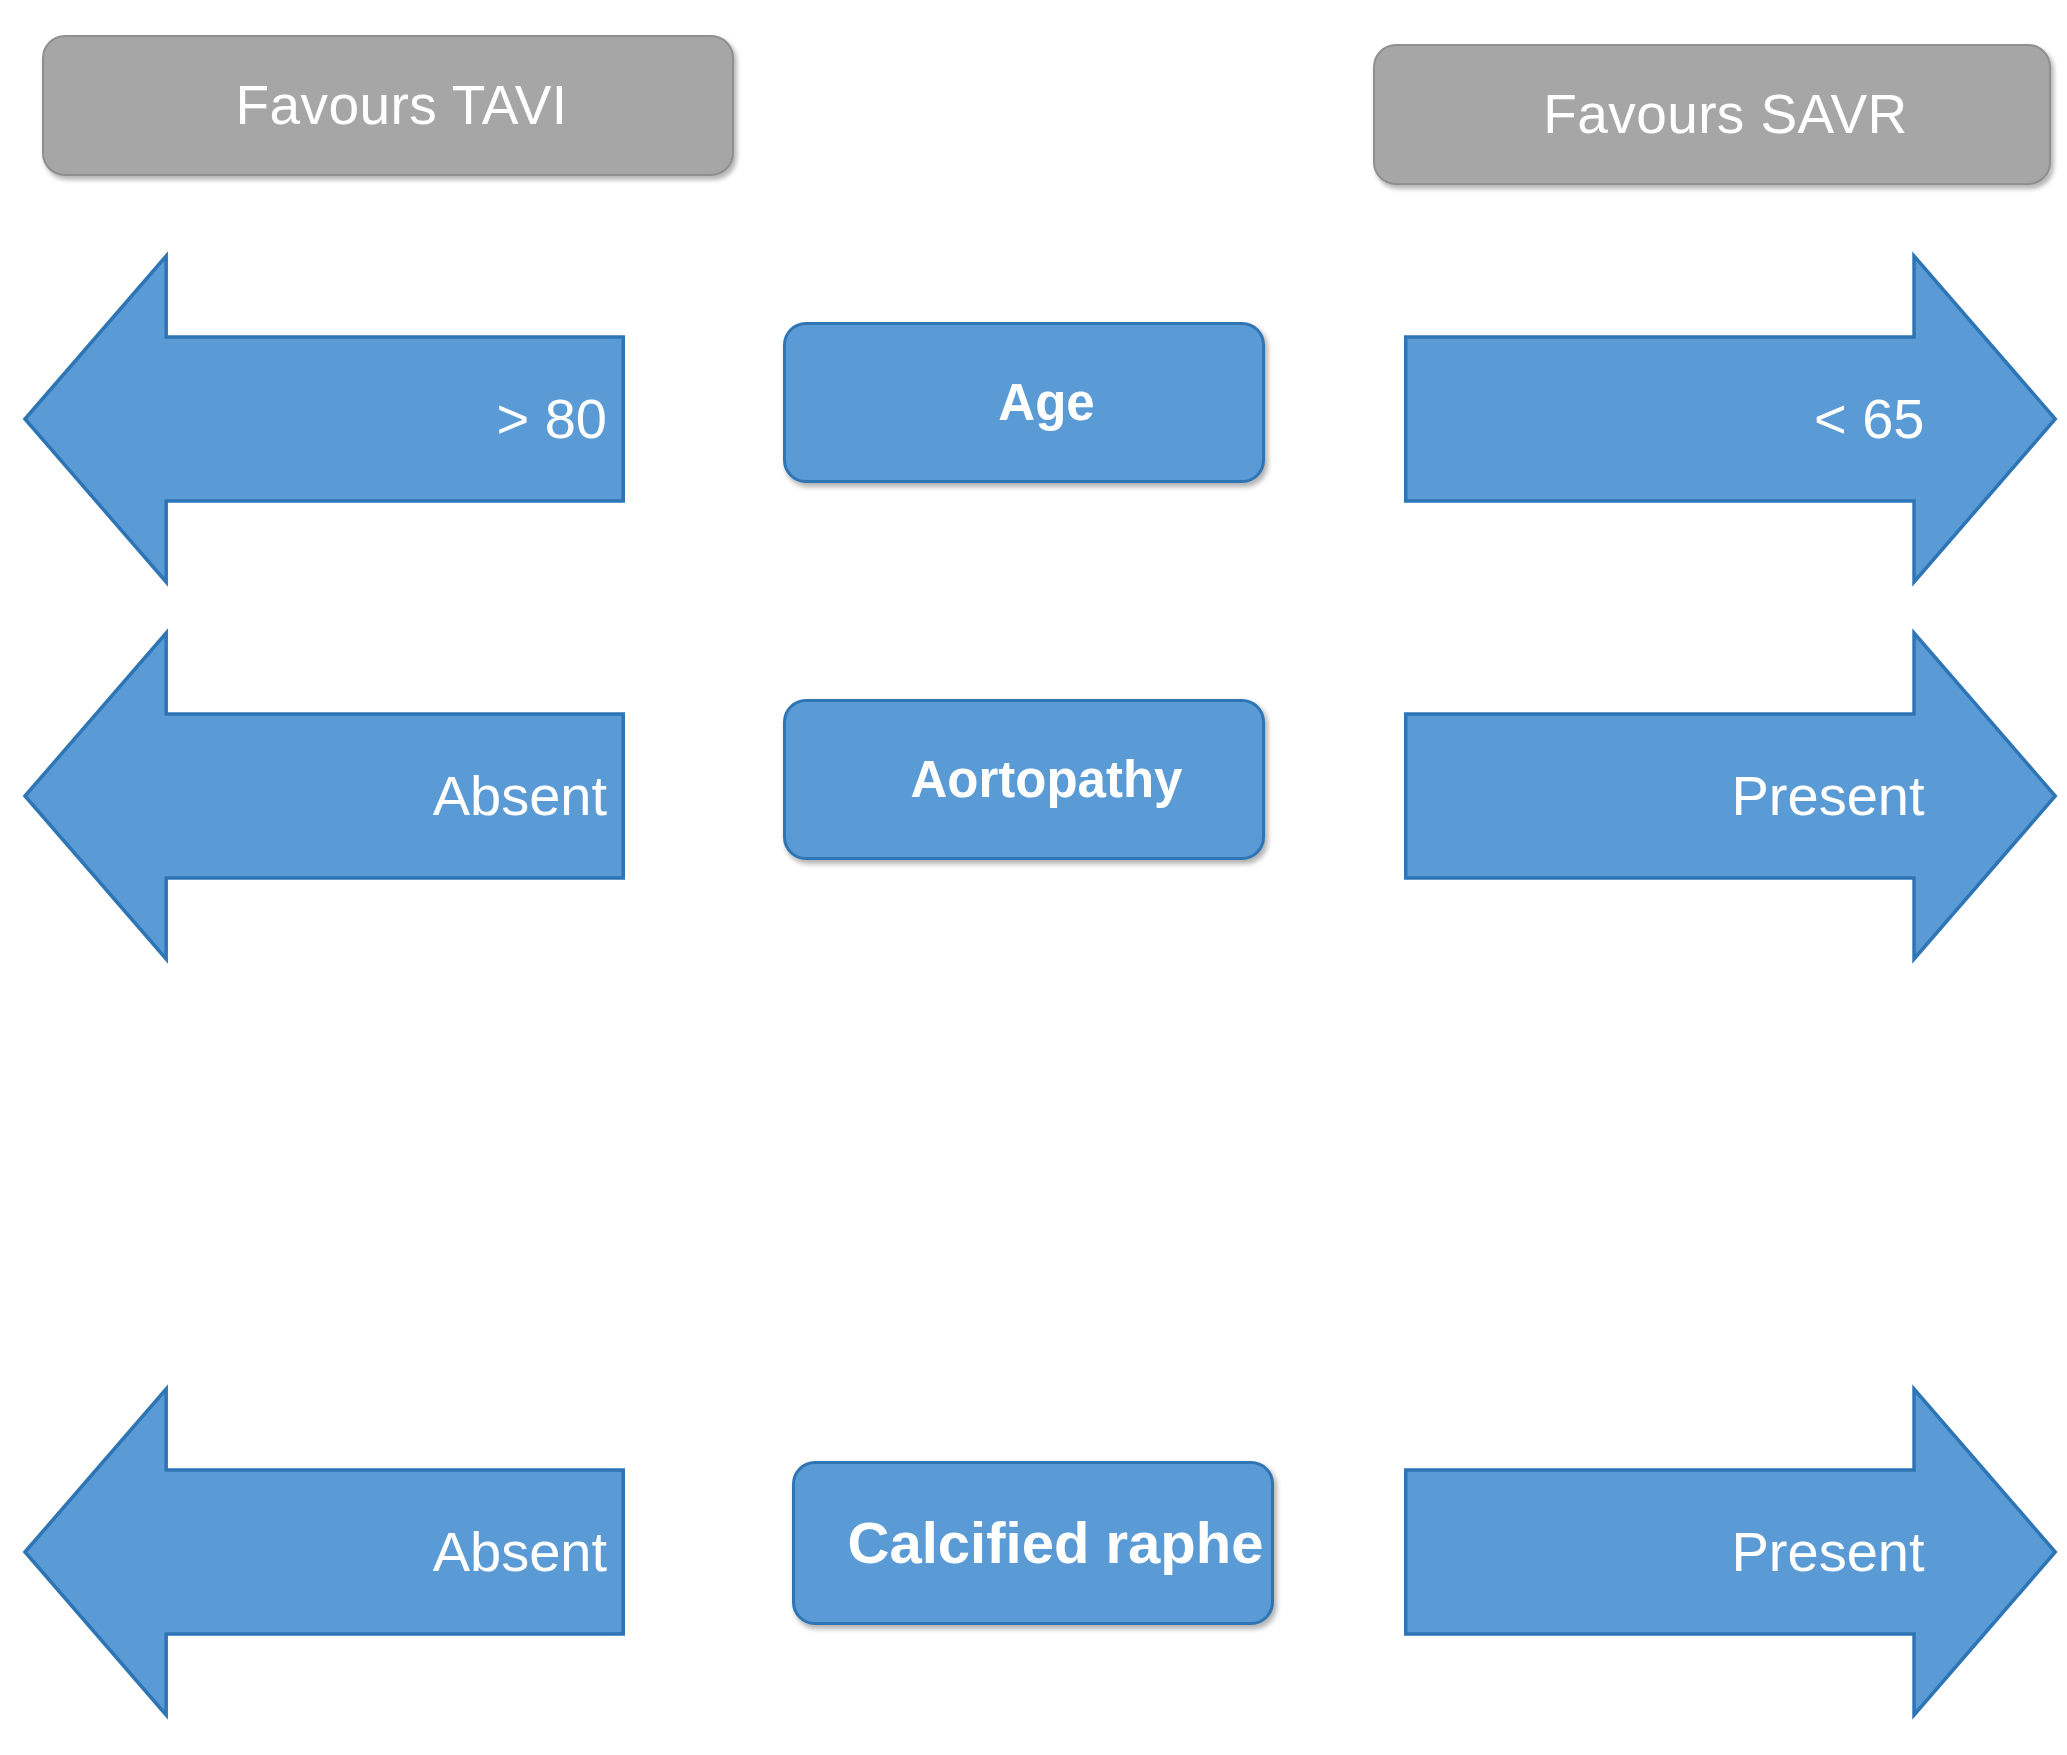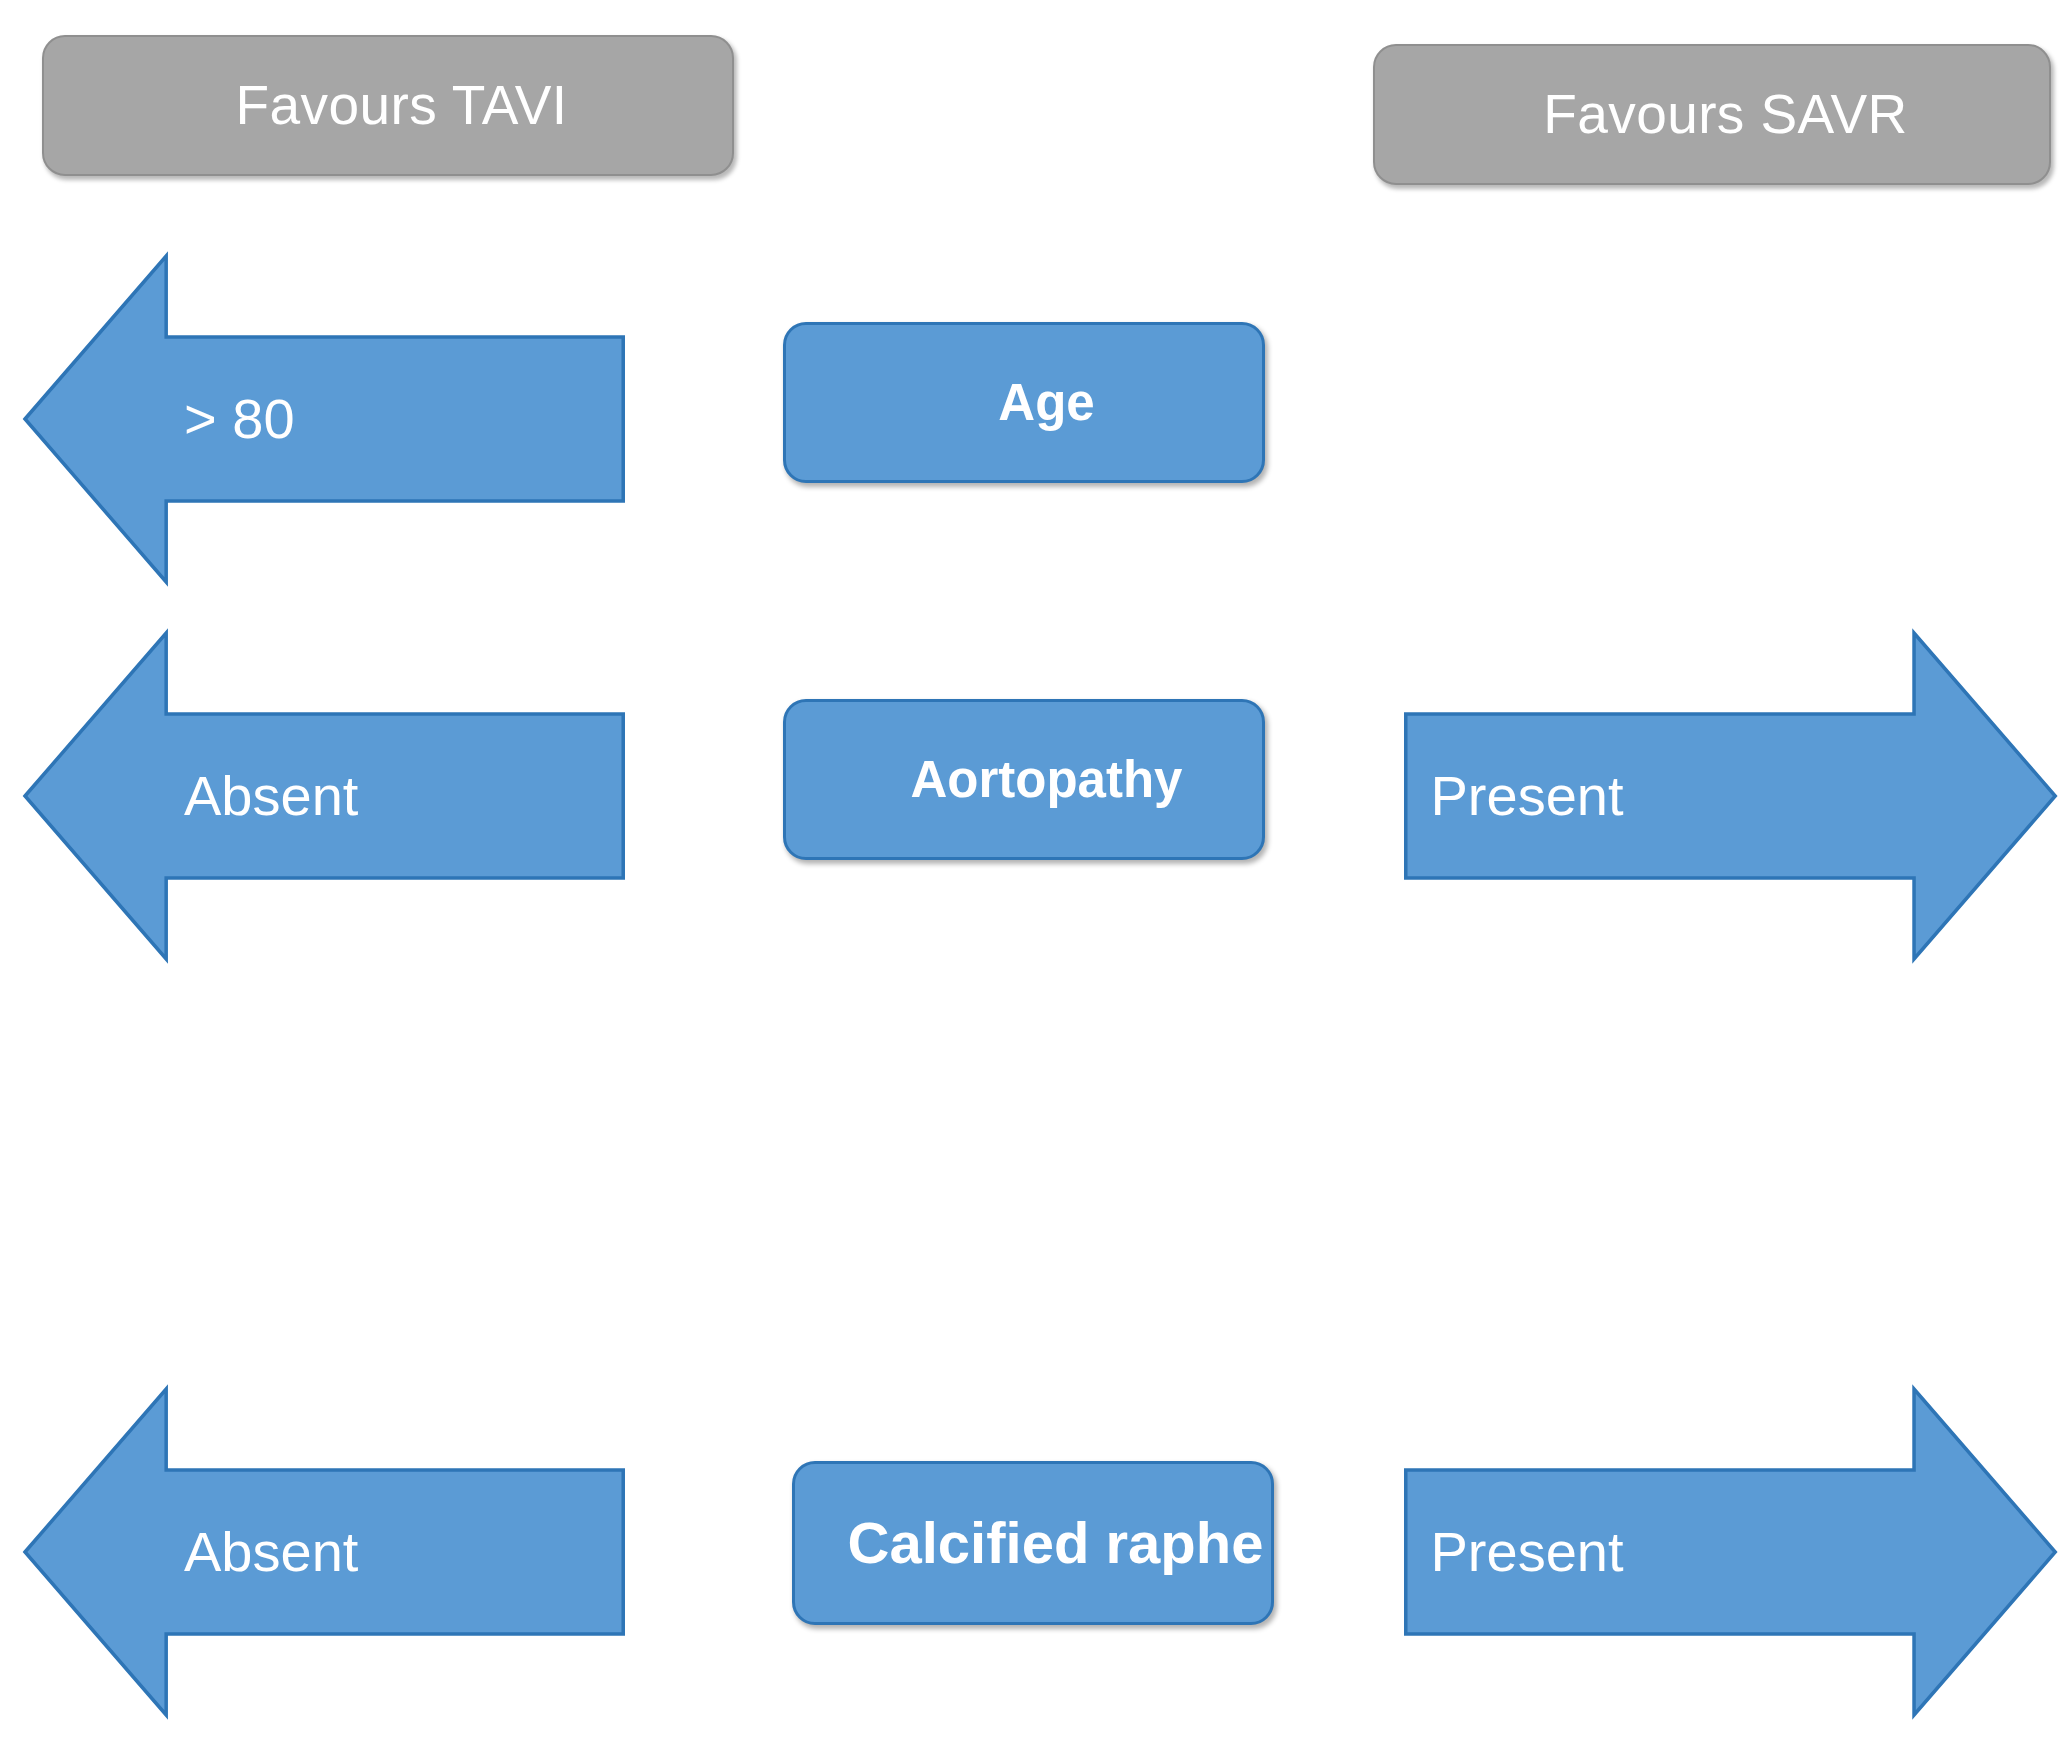--- a/index.html
+++ b/index.html
@@ -81,21 +81,21 @@
     stroke-width: 4;
     stroke-linejoin: miter;
   }
 
   .arrow-text {
     position: absolute;
     top: 0;
     height: 326px;
     display: flex;
     flex-direction: column;
-    align-items: flex-start;
+    align-items: flex-end;
     justify-content: center;
     color: #ffffff;
     line-height: 1.12;
     text-align: center;
     pointer-events: none;
   }
   .arrow-left  .arrow-text { left: 159px; width: 423px; }
   .arrow-right .arrow-text { left: 26.5px;  width: 494px; }
 
   .arrow-text .t-line { font-size: 56px; white-space: nowrap; }
@@ -147,20 +147,28 @@
       </svg>
       <div class="arrow-text">
         <span class="t-line">&gt; 80</span>
       </div>
     </div>
 
     <div class="center-box">
       <span class="box-label">Age</span>
     </div>
 
+    <div class="arrow-wrap arrow-right">
+      <svg viewBox="0 0 740 370" preserveAspectRatio="none">
+        <polygon class="arrow-shape" points="2,92 578,92 578,0 738,185 578,370 578,278 2,278"></polygon>
+      </svg>
+      <div class="arrow-text">
+        <span class="t-line">&lt; 65</span>
+      </div>
+    </div>
   </div>
 
   <div class="row" id="row-1">
     <div class="arrow-wrap arrow-left">
       <svg viewBox="0 0 680 370" preserveAspectRatio="none">
         <polygon class="arrow-shape" points="0,185 160,0 160,92 678,92 678,278 160,278 160,370"></polygon>
       </svg>
       <div class="arrow-text">
         <span class="t-line">Absent</span>
       </div>

